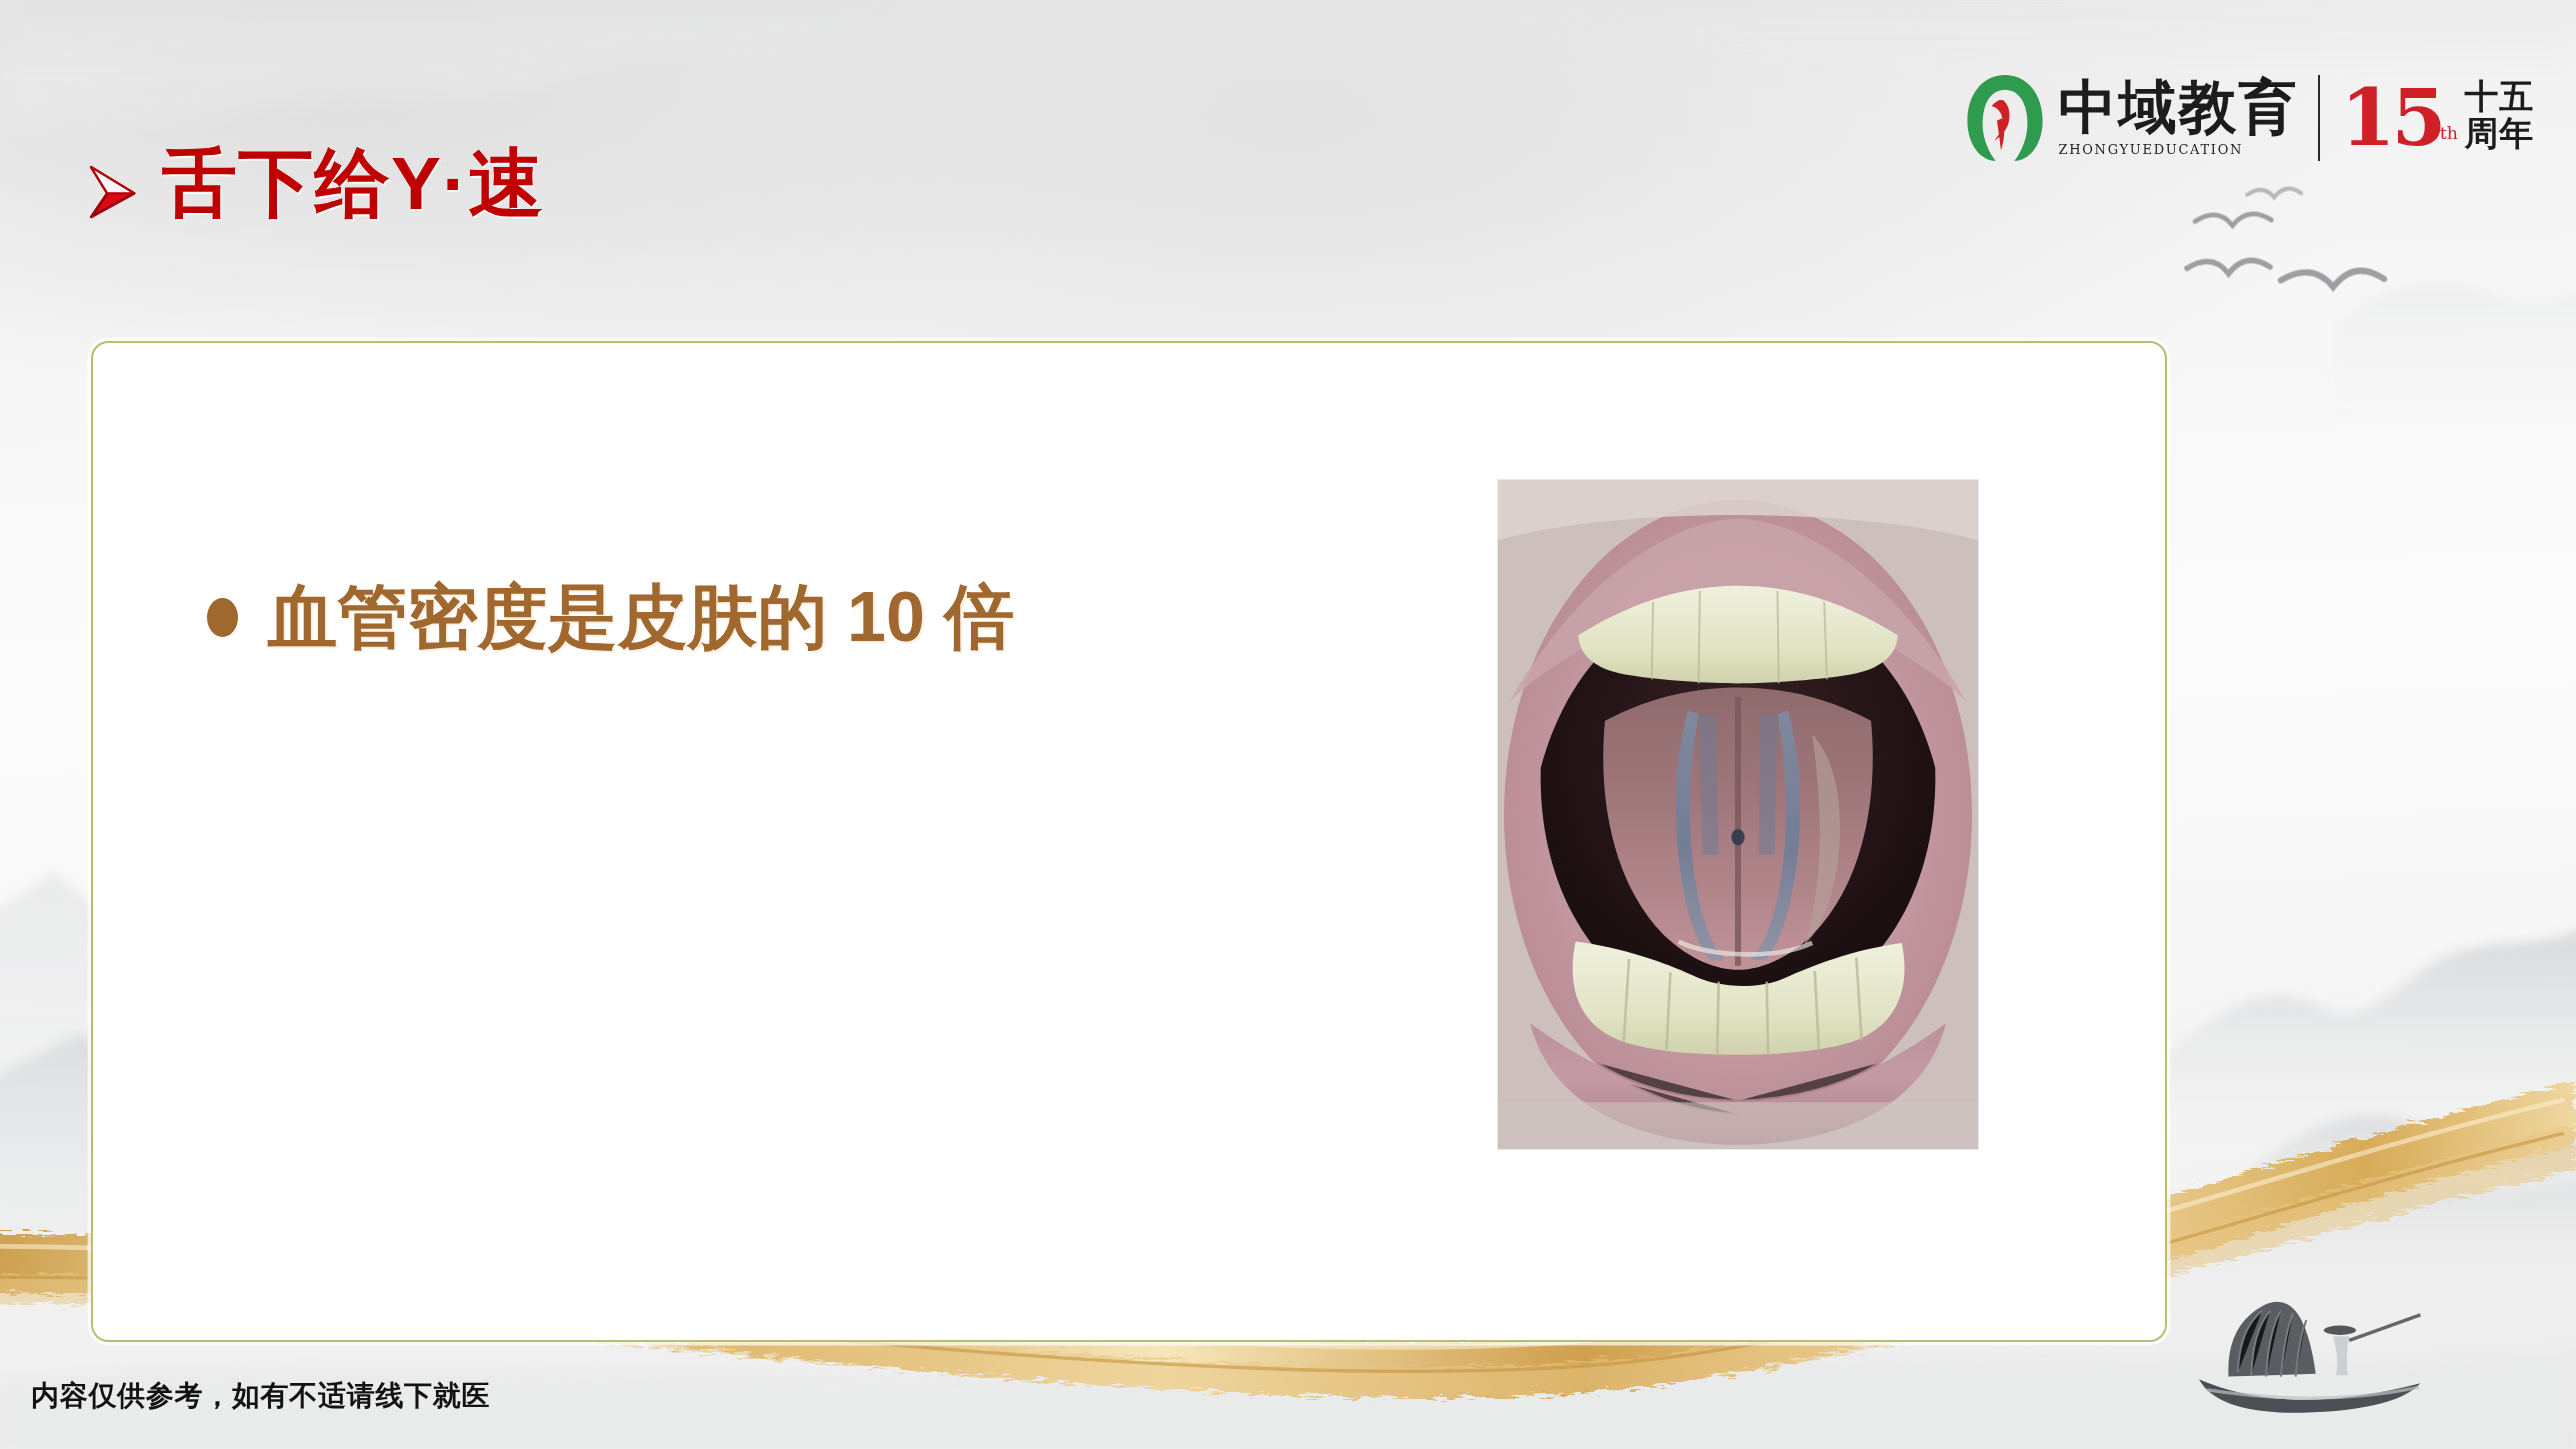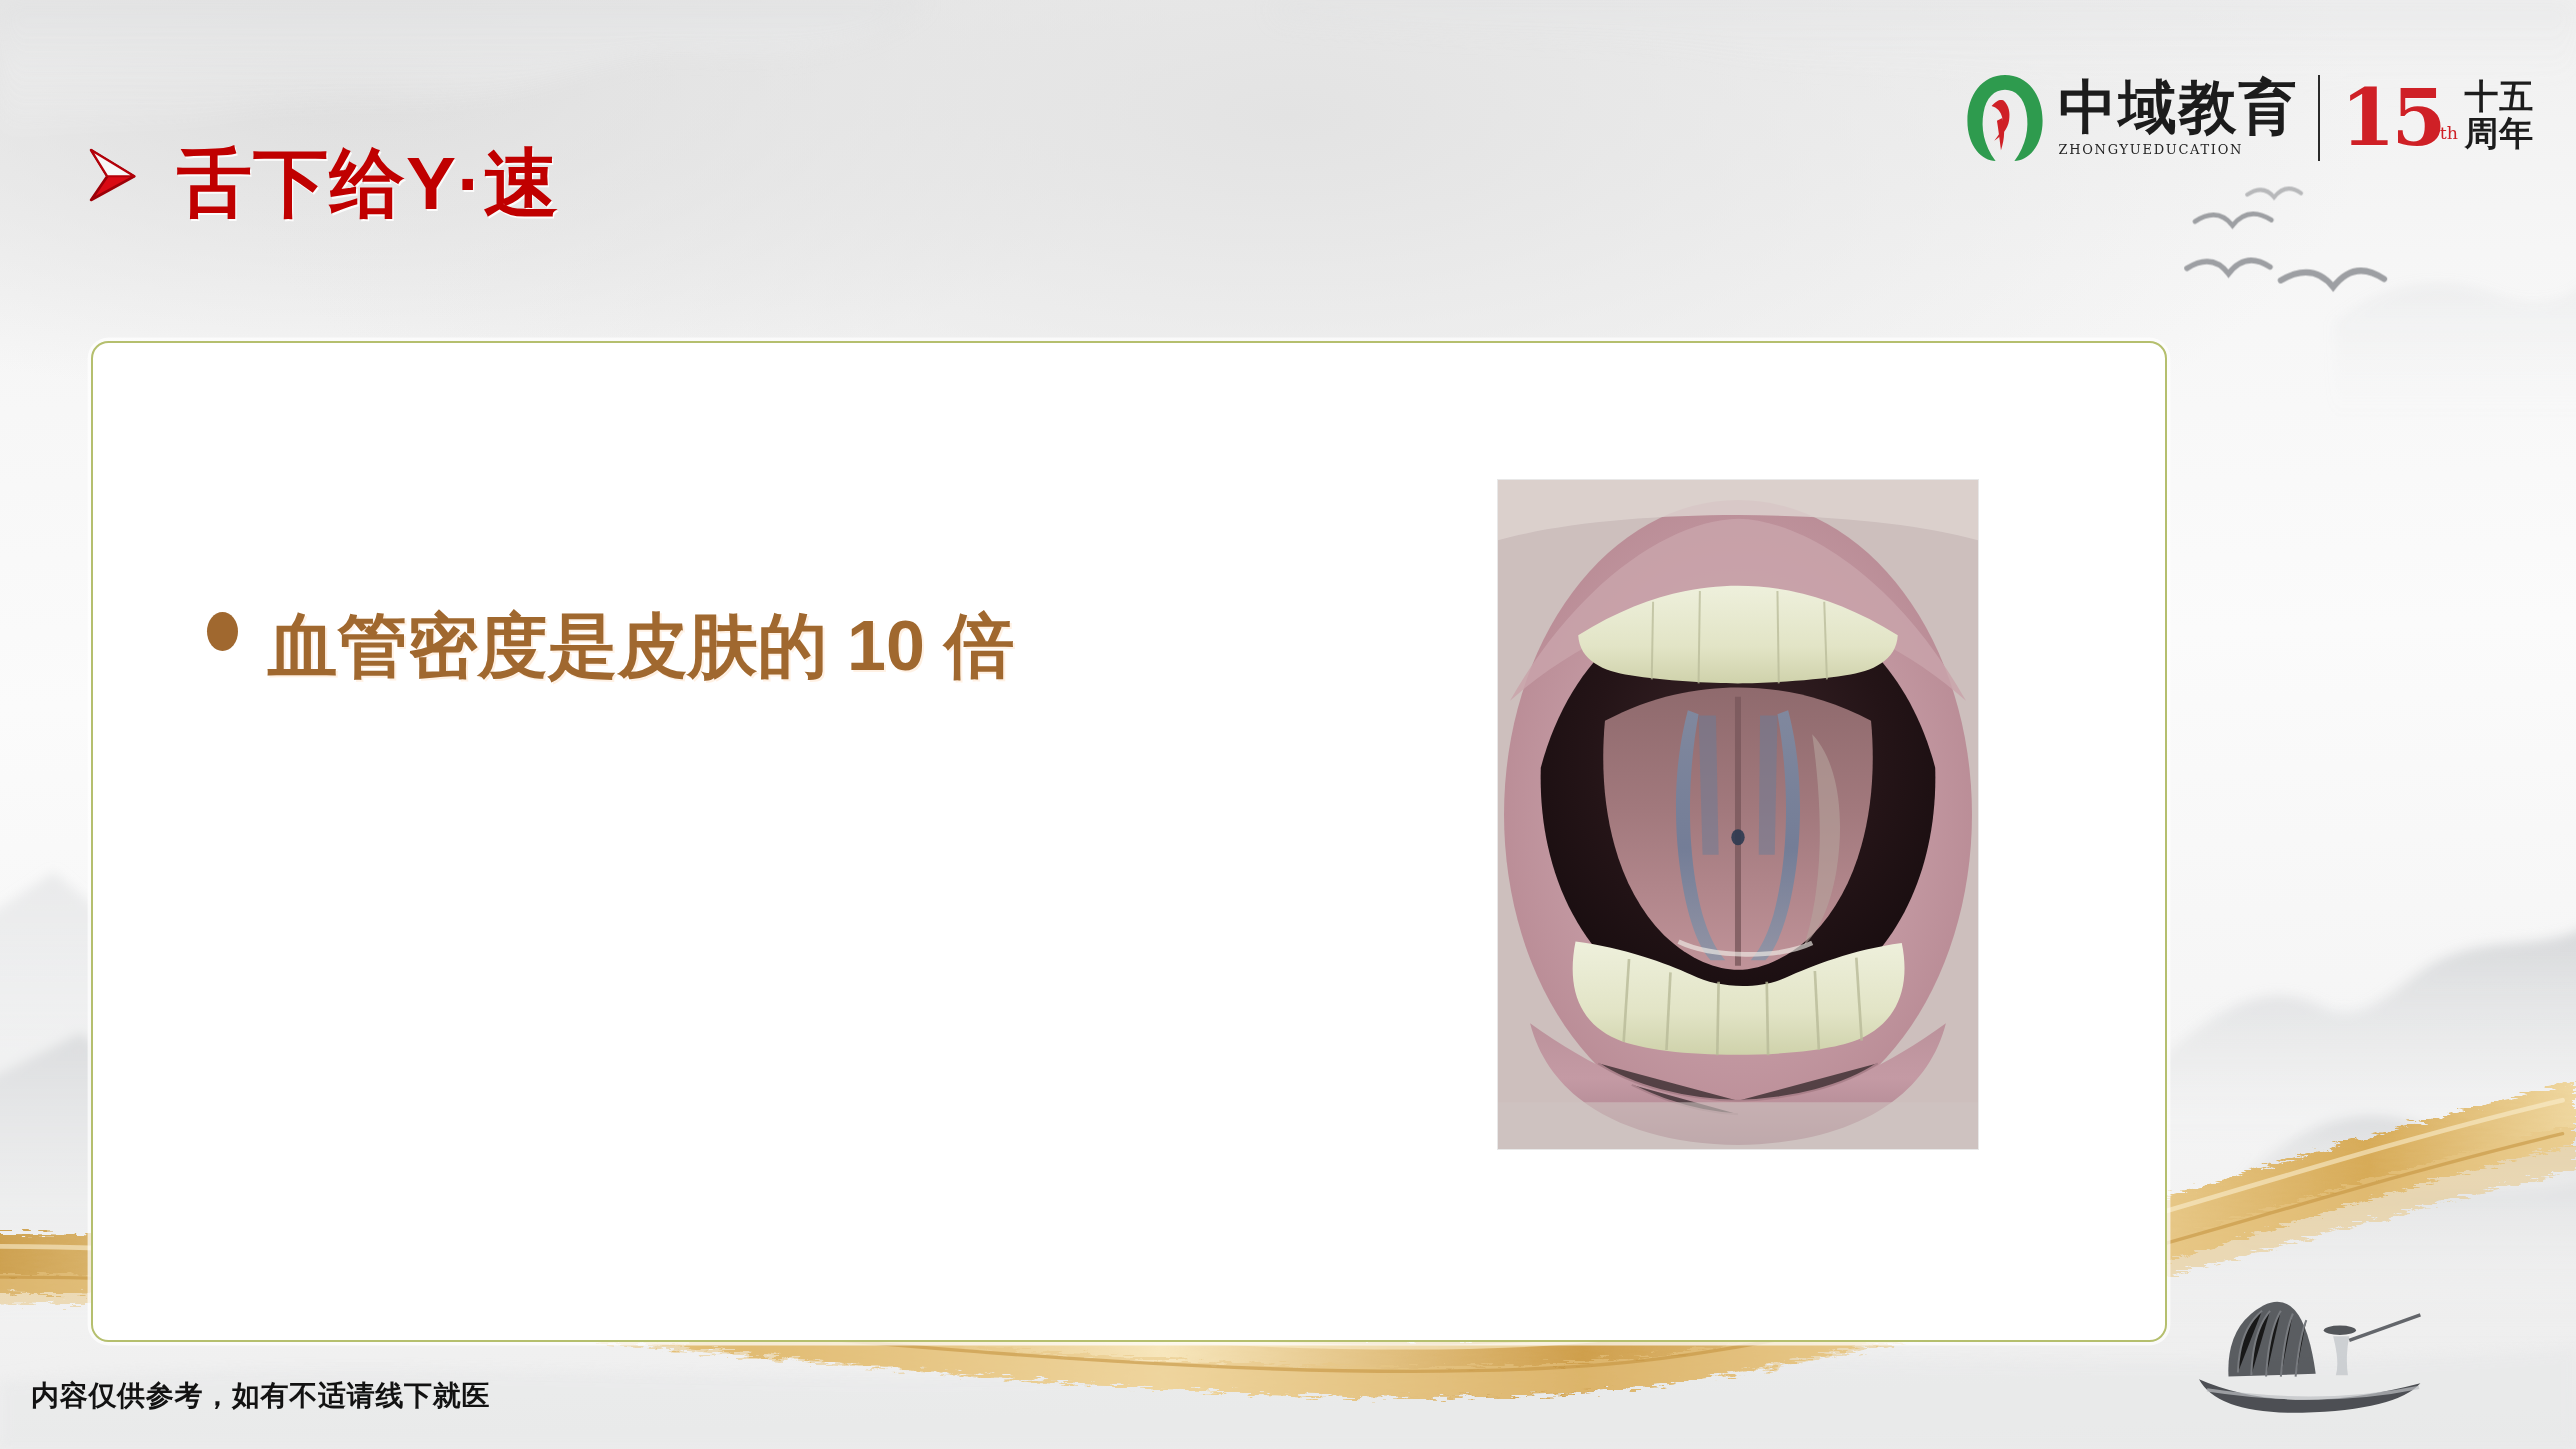--- a/index.html
+++ b/index.html
@@ -17,21 +17,21 @@
       radial-gradient(ellipse 60% 45% at 50% 8%, #e3e3e3 0%, rgba(232,232,232,0) 70%),
       radial-gradient(ellipse 45% 30% at 14% 6%, #dedede 0%, rgba(222,222,222,0) 72%),
       linear-gradient(178deg,#eeeeee 0%,#f6f6f6 22%,#fbfbfb 46%,#f4f4f4 78%,#ececec 100%);
     overflow:hidden;
   }
   .bg-svg { position:absolute; inset:0; width:2576px; height:1449px; }
 
   
   #title-row {
     position:absolute; left:87px; top:146px;
-    display:flex; align-items:flex-start; gap:40px;
+    display:flex; align-items:flex-end; gap:25px;
   }
   #title-arrow { width:50px; height:58px; display:block; }
   #slide-title {
     font-size:75px; font-weight:bold; color:#c00000;
     letter-spacing:1.3px; line-height:1;
     text-shadow:1.3px 2px 0 rgba(255,255,255,.85);
     white-space:nowrap;
   }
 
   
@@ -83,21 +83,20 @@
   #bullets { position:absolute; left:114px; top:235px; }
   .bullet-row { display:flex; align-items:center; margin-bottom:70px; }
   .bullet-dot {
     width:31px; height:39px; border-radius:50%;
     background:#a0682f; flex:none; margin-right:29.5px;
   }
   .bullet-text {
     font-size:70px; font-weight:bold; color:#a0682f;
     line-height:1.12; white-space:nowrap;
     text-shadow:2px 2px 0 rgba(255,240,225,.9);
-    margin-top:29px;
   }
 
   #clinical-photo {
     position:absolute; left:1404px; top:136px;
     width:482px; height:671px;
     border:0.7px solid #e8e8e8;
     overflow:hidden;
     background:#d8cfcc;
   }
   #clinical-photo svg { display:block; width:100%; height:100%; }

